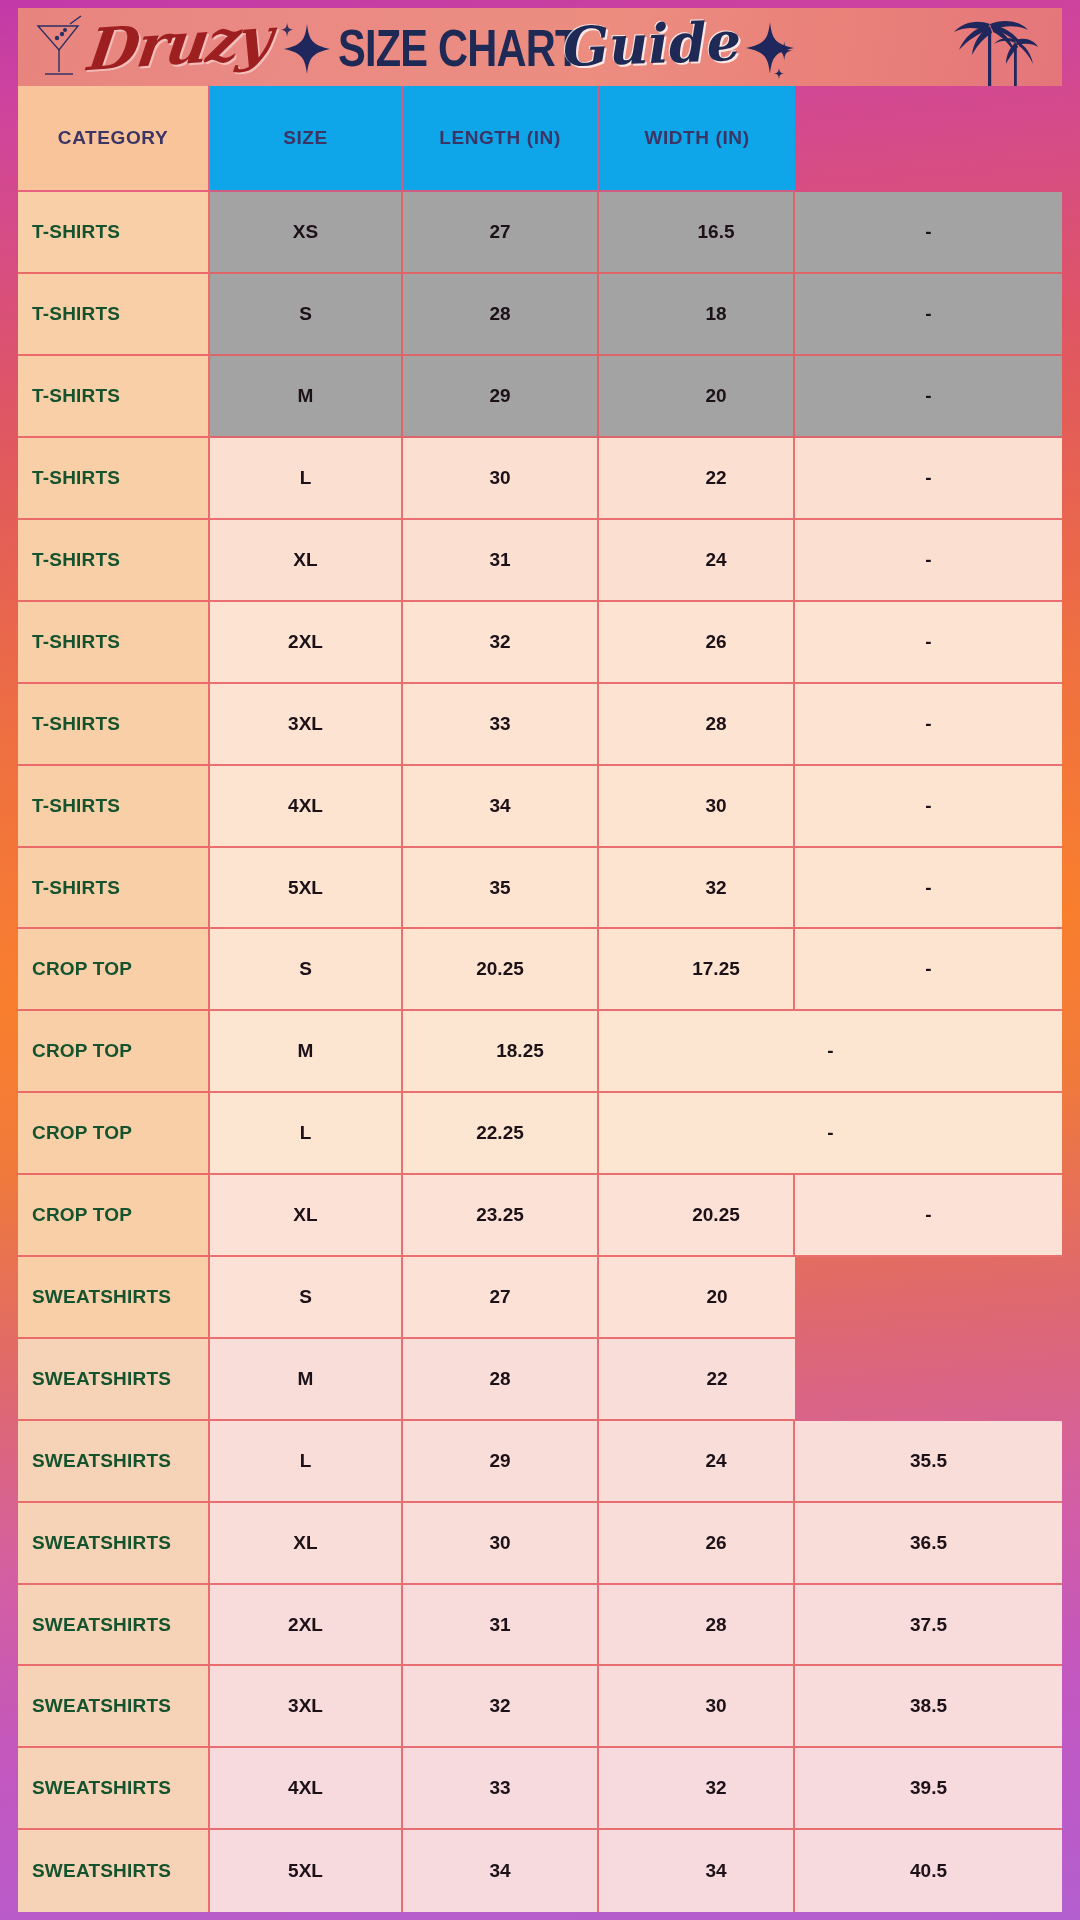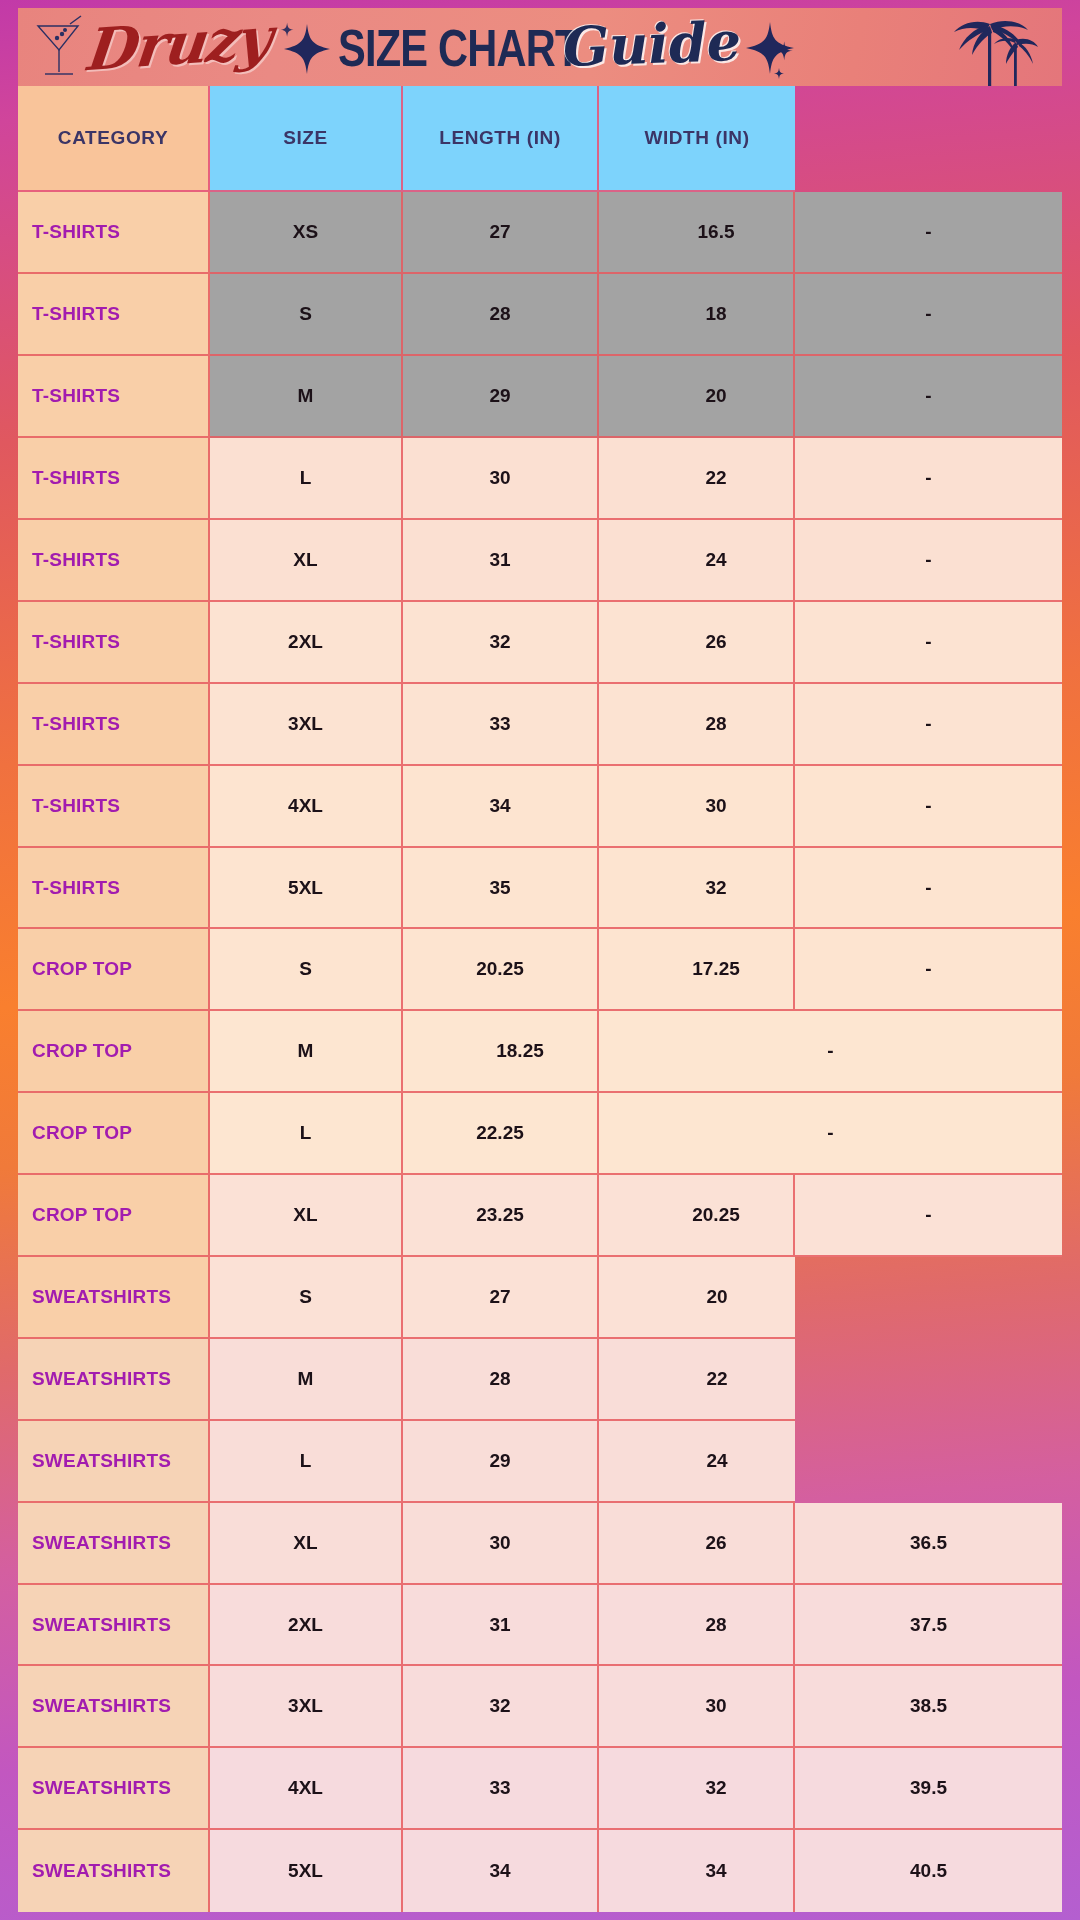--- a/index.html
+++ b/index.html
@@ -99,28 +99,28 @@
     border-bottom:2px solid rgba(230,90,95,.85);
     font-size:19px;
     color:#1c1118;
     padding:2px 4px;
     line-height:1.15;
   }
   .cell:last-child{border-right:none;}
   .row:last-child .cell{border-bottom:none;}
 
   .c-cat{flex:0 0 192px;justify-content:flex-start;padding-left:14px;
-         color:#a21caf;font-size:19px;letter-spacing:.2px;}
+         color:#14532d;font-size:19px;letter-spacing:.2px;}
   .c-size{flex:0 0 193px;}
   .c-len{flex:0 0 196px;}
   .c-wid{flex:0 0 196px;padding-left:44px;}
   .c-slv{flex:1 1 auto;}
 
   .header-row .cell{
-    background:#7dd3fc;
+    background:#0ea5e9;
     color:#3b3566;
     font-size:19px;
     letter-spacing:.6px;
     justify-content:center;
     padding-left:4px;
     border-bottom:2px solid rgba(228,86,122,.9);
     border-right:2px solid rgba(228,86,122,.9);
   }
   .header-row .cell:last-child{border-right:none;}
   .header-row .c-cat{justify-content:center;}
@@ -304,20 +304,21 @@
         <div class="cell c-cat">SWEATSHIRTS</div>
         <div class="cell c-size">M</div>
         <div class="cell c-len">28</div>
         <div class="cell c-wid">22</div>
       </div>
       <div class="row band-g">
         <div class="cell c-cat">SWEATSHIRTS</div>
         <div class="cell c-size">L</div>
         <div class="cell c-len">29</div>
         <div class="cell c-wid">24</div>
+        <div class="cell c-slv">35.5</div>
       </div>
       <div class="row band-g">
         <div class="cell c-cat">SWEATSHIRTS</div>
         <div class="cell c-size">XL</div>
         <div class="cell c-len">30</div>
         <div class="cell c-wid">26</div>
         <div class="cell c-slv">36.5</div>
       </div>
       <div class="row band-h">
         <div class="cell c-cat">SWEATSHIRTS</div>

